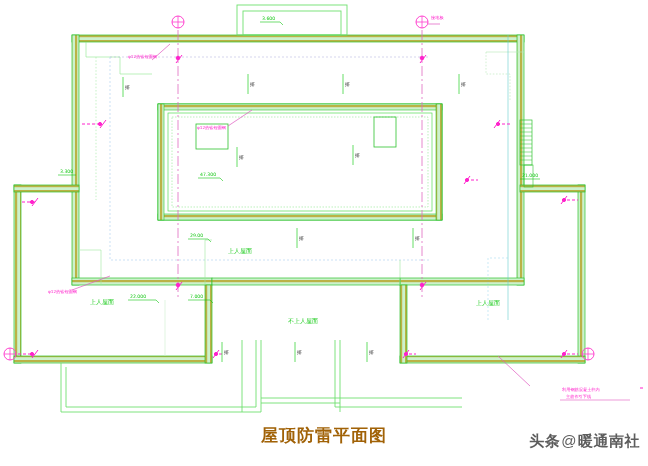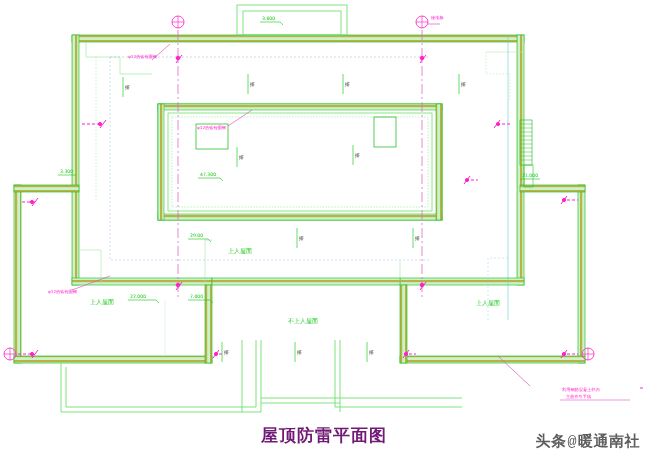--- a/index.html
+++ b/index.html
@@ -30,29 +30,29 @@
     left: 0;
     top: 425px;
     width: 648px;
     text-align: center;
     pointer-events: none;
   }
   .title-text {
     font-family: "DejaVu Sans", "Liberation Sans", sans-serif;
     font-size: 17px;
     font-weight: 700;
-    color: #701a75;
+    color: #a16207;
     letter-spacing: 1px;
     line-height: 20px;
   }
   .watermark {
     position: absolute;
     right: 8px;
     top: 432px;
-    font-family: Liberation Mono, monospace;
+    font-family: Liberation Sans, sans-serif;
     font-size: 15px;
     font-weight: 700;
     color: #3a3a3a;
     opacity: 0.82;
     letter-spacing: 0.5px;
     white-space: nowrap;
     pointer-events: none;
   }
   .wm-at {
     font-weight: 400;

